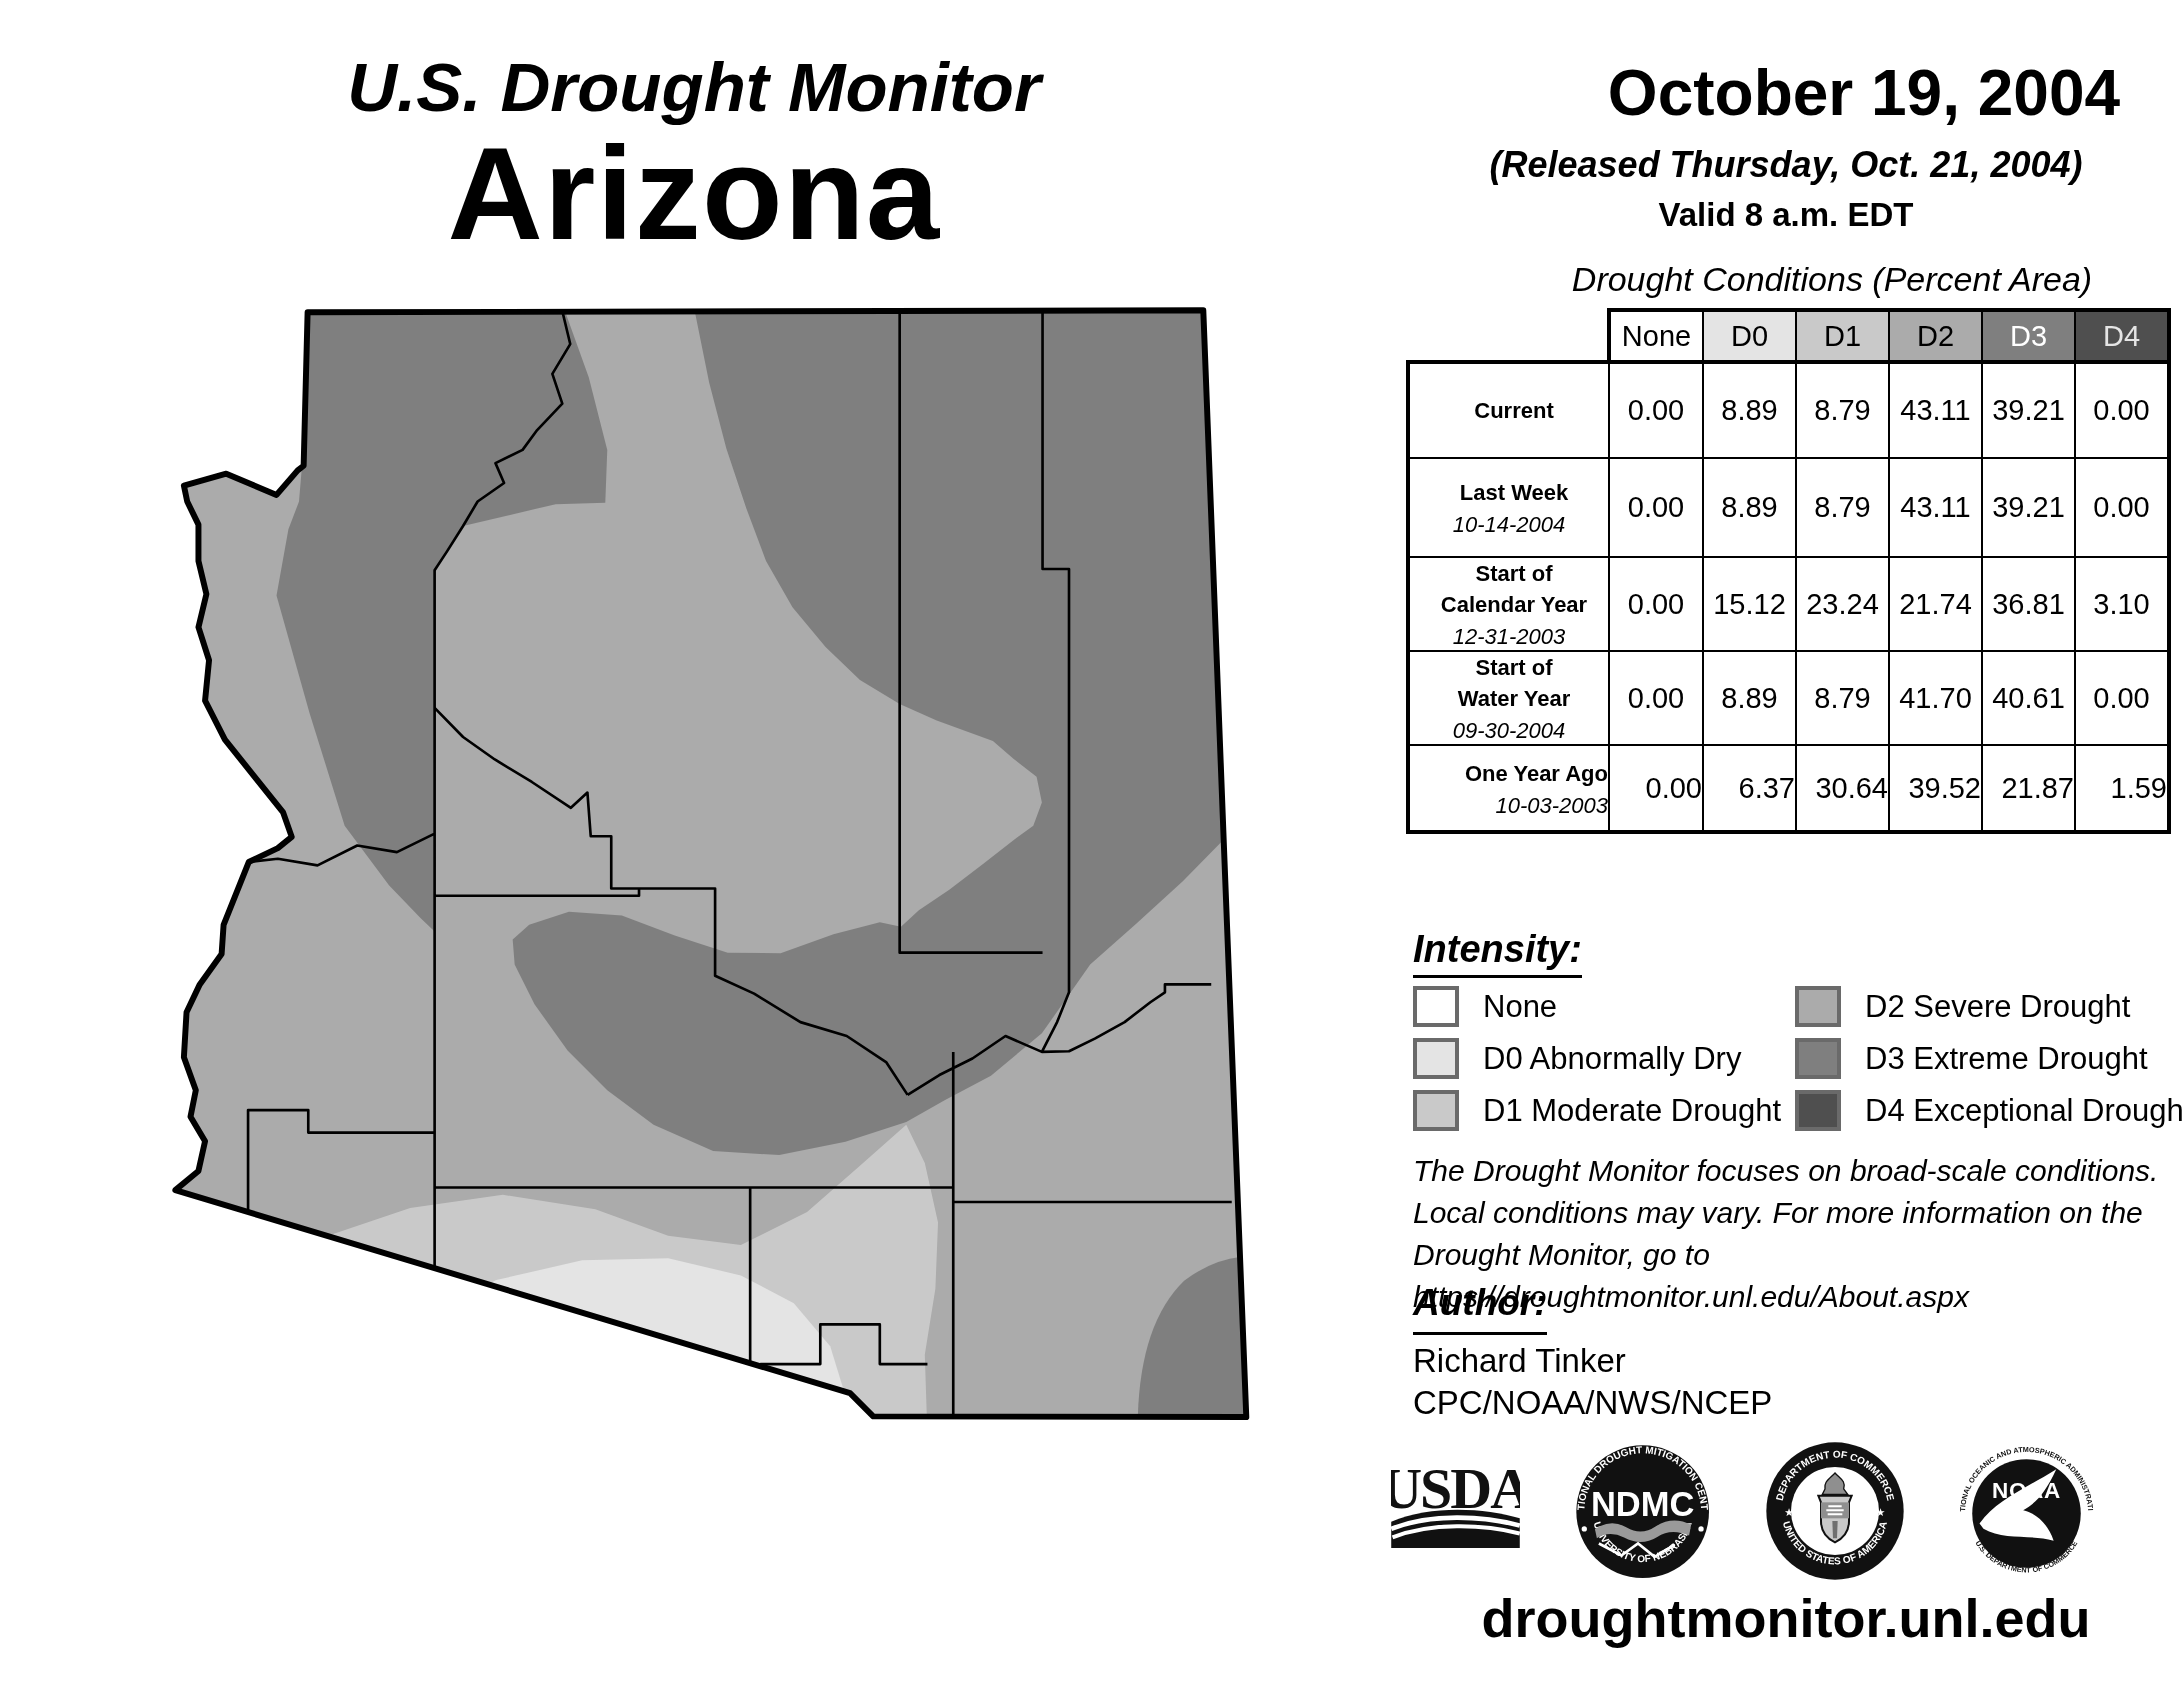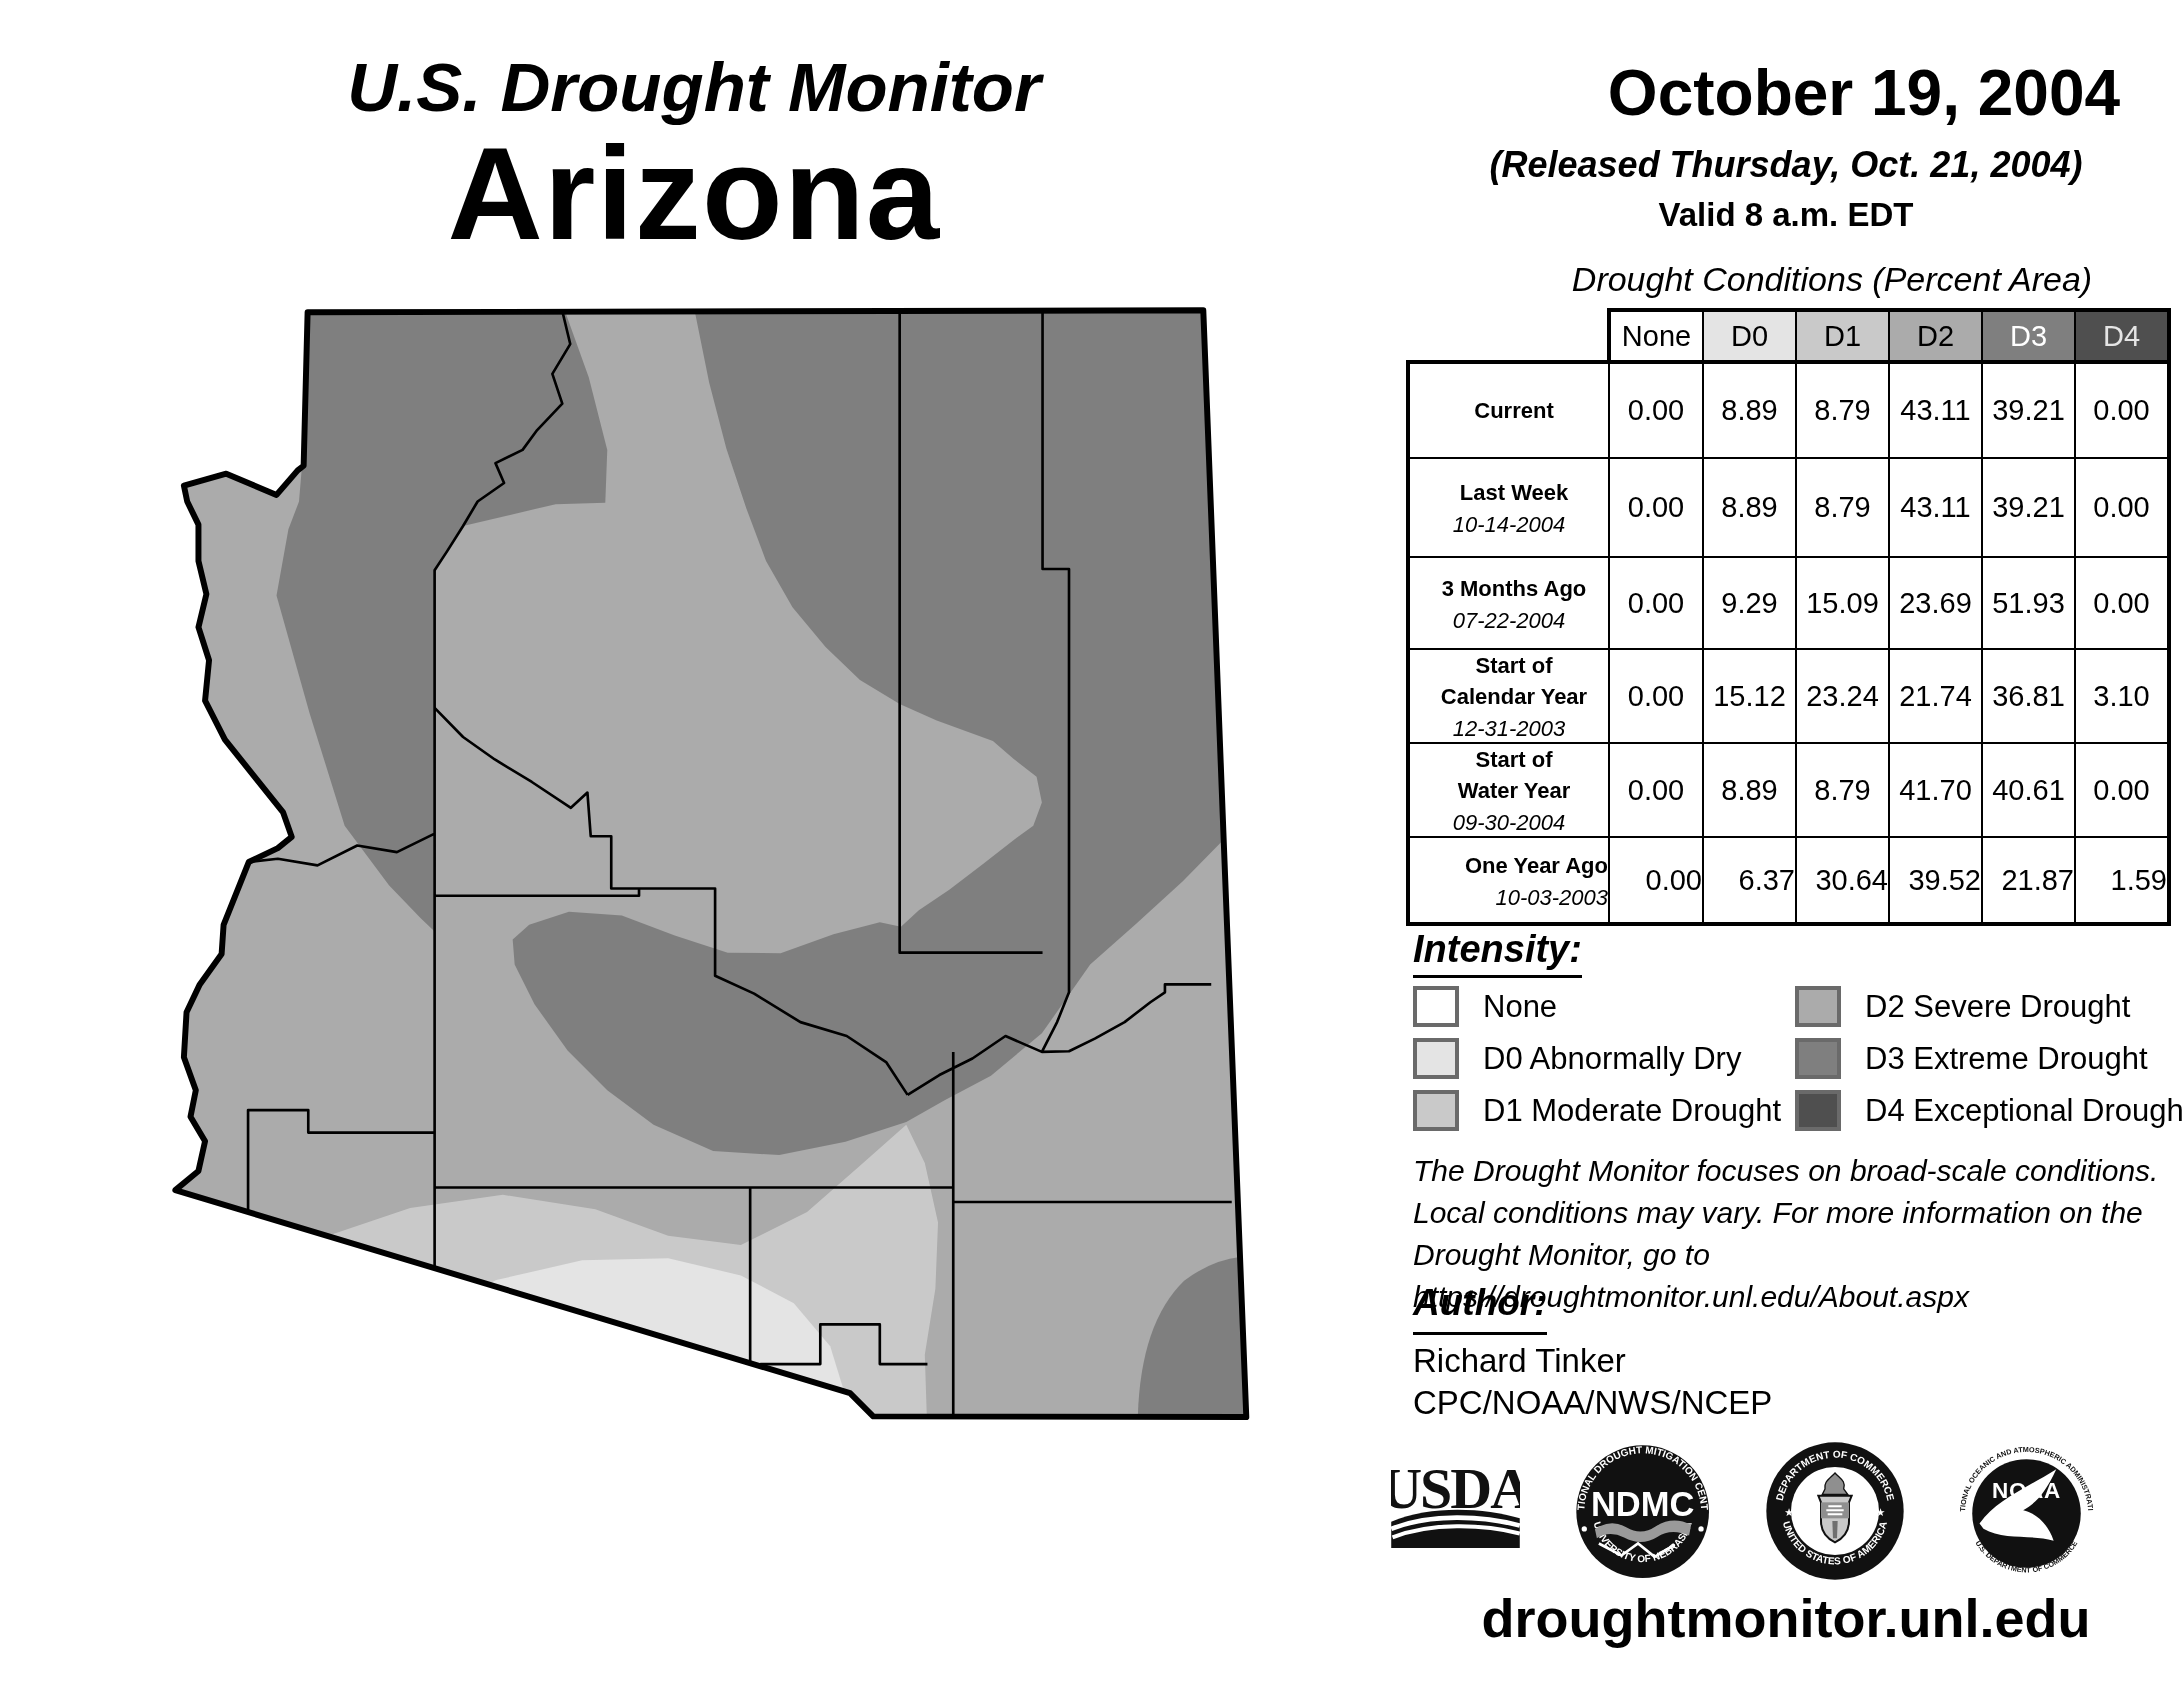--- a/index.html
+++ b/index.html
@@ -144,32 +144,20 @@
             <div class="rowlbl">Last Week</div>
             <div class="rowdate">10-14-2004</div>
           </td>
           <td class="vcell">0.00</td>
           <td class="vcell">8.89</td>
           <td class="vcell">8.79</td>
           <td class="vcell">43.11</td>
           <td class="vcell">39.21</td>
           <td class="vcell last">0.00</td>
         </tr>
-        <tr class="" style="height: 92px;">
-          <td class="lblcell">
-            <div class="rowlbl">3 Months Ago</div>
-            <div class="rowdate">07-22-2004</div>
-          </td>
-          <td class="vcell">0.00</td>
-          <td class="vcell">9.29</td>
-          <td class="vcell">15.09</td>
-          <td class="vcell">23.69</td>
-          <td class="vcell">51.93</td>
-          <td class="vcell last">0.00</td>
-        </tr>
         <tr class="" style="height: 91px;">
           <td class="lblcell">
             <div class="rowlbl">Start of
 Calendar Year</div>
             <div class="rowdate">12-31-2003</div>
           </td>
           <td class="vcell">0.00</td>
           <td class="vcell">15.12</td>
           <td class="vcell">23.24</td>
           <td class="vcell">21.74</td>

